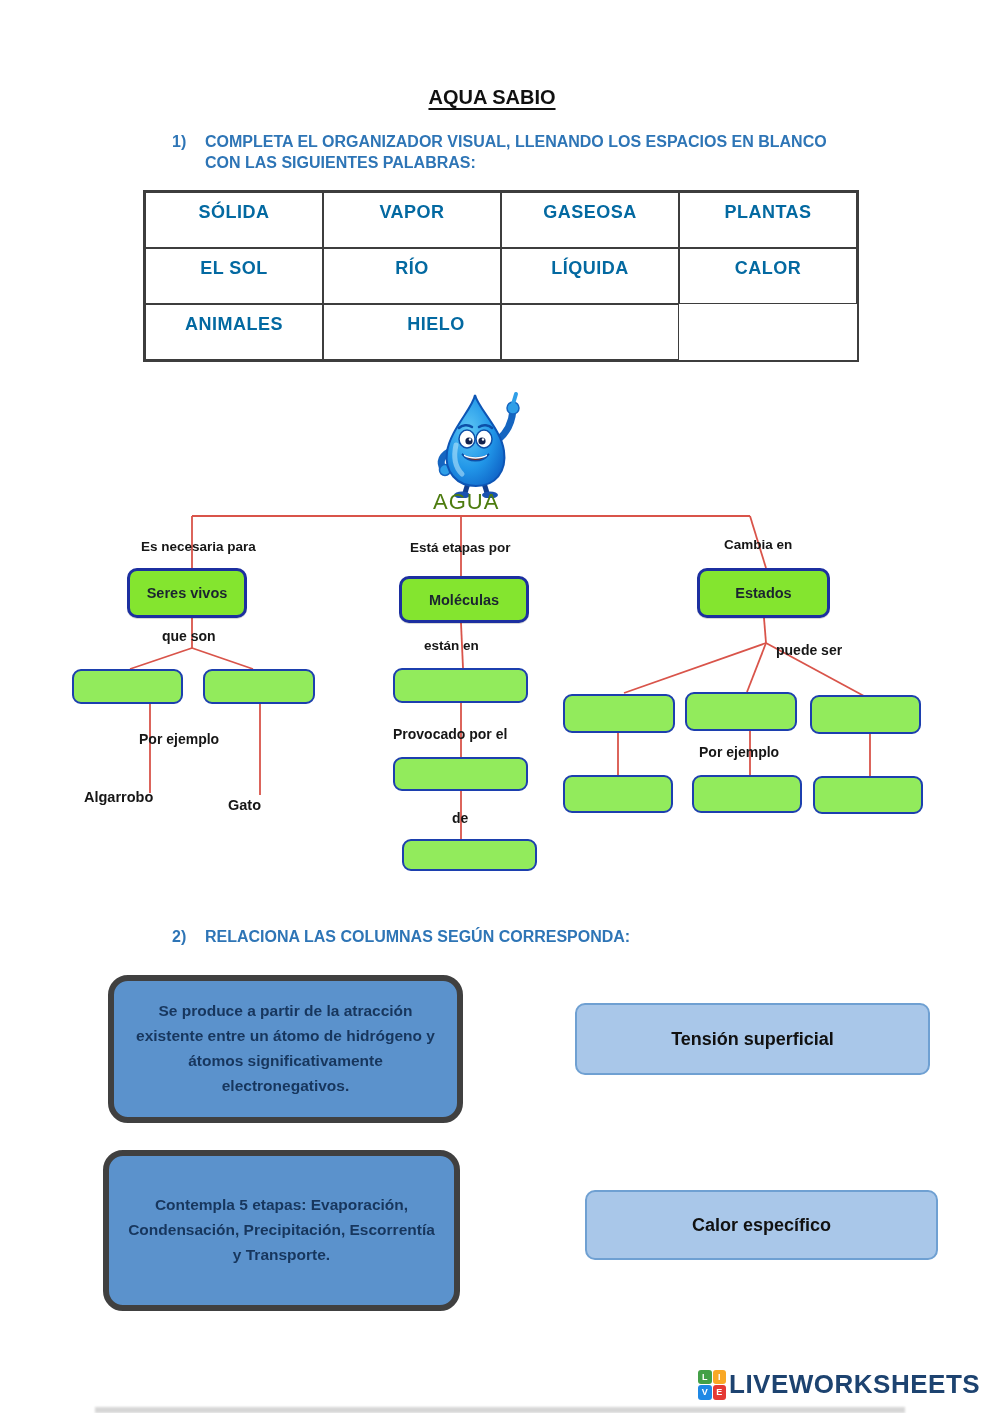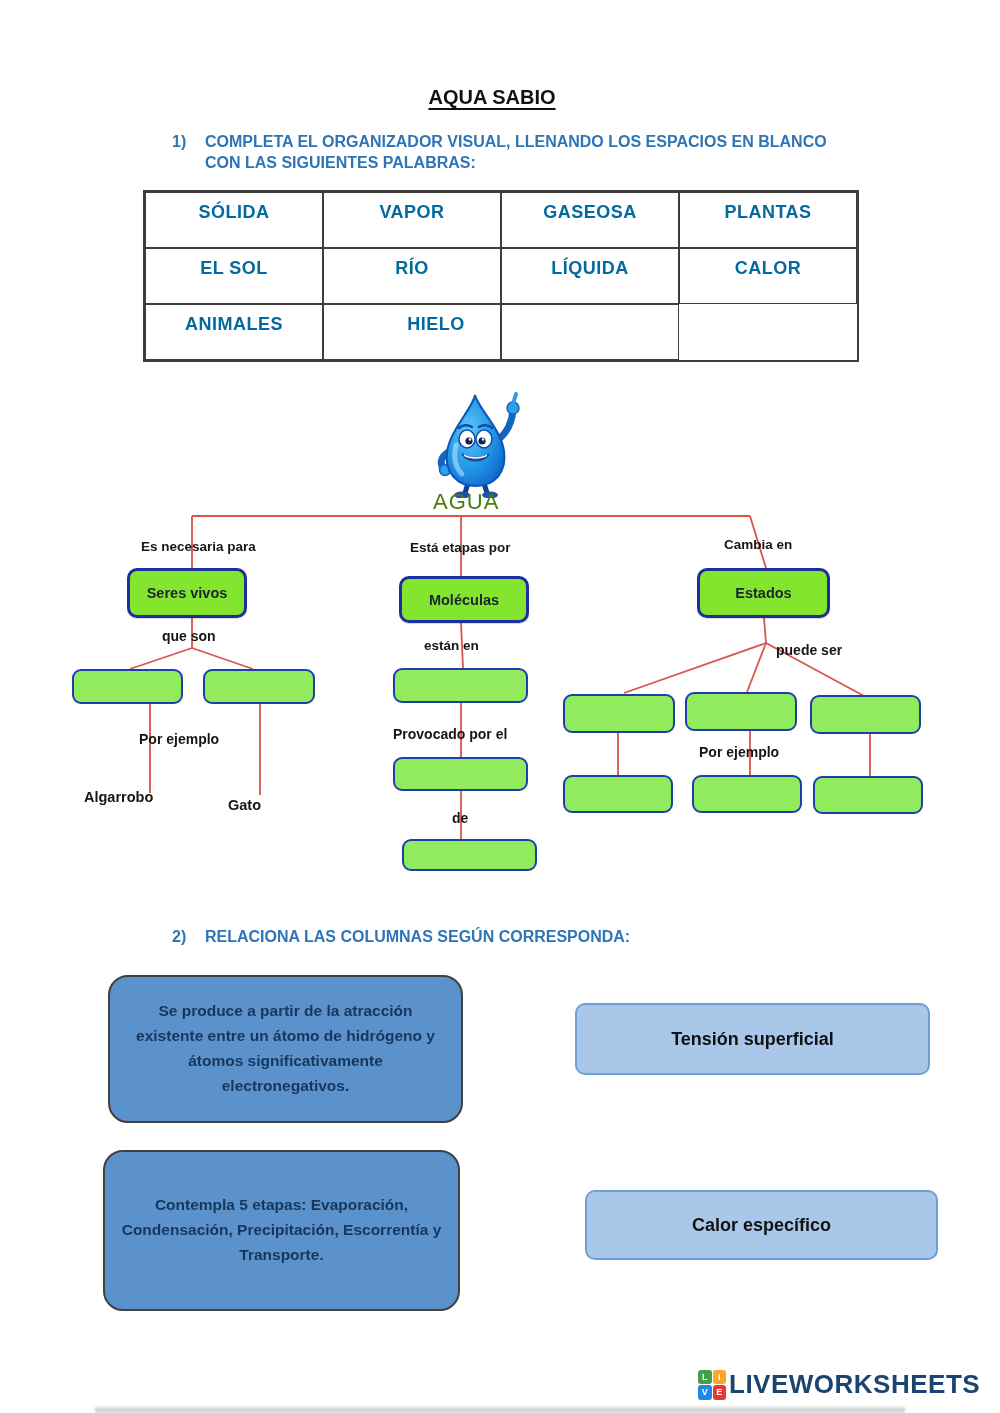--- a/index.html
+++ b/index.html
@@ -42,21 +42,21 @@
     background:#84E52F; border:3px solid #1C2FA0; border-radius:10px;
     display:flex; align-items:center; justify-content:center;
     font-weight:bold; color:#1b2430; font-size:14.5px;
     box-shadow:0 1px 0 rgba(0,0,0,.15);
   }
   .gblank { background:#92EB5C; border:2.5px solid #1C3FAE; border-radius:9px; }
   #red-lines { left:0; top:0; pointer-events:none; }
 
   
   .desc-box {
-    background:#5B92CC; border:2px solid #404040; border-radius:20px;
+    background:#5B92CC; border:6px solid #404040; border-radius:20px;
     display:flex; align-items:center; justify-content:center; text-align:center;
     color:#17365D; font-weight:bold; font-size:15.5px; line-height:1.6; padding:10px 16px;
   }
   .opt-box {
     background:#A9C7E9; border:2px solid #6FA0D2; border-radius:10px;
     display:flex; align-items:center; justify-content:center; text-align:center;
     color:#111; font-weight:bold; font-size:18px;
   }
 
   

